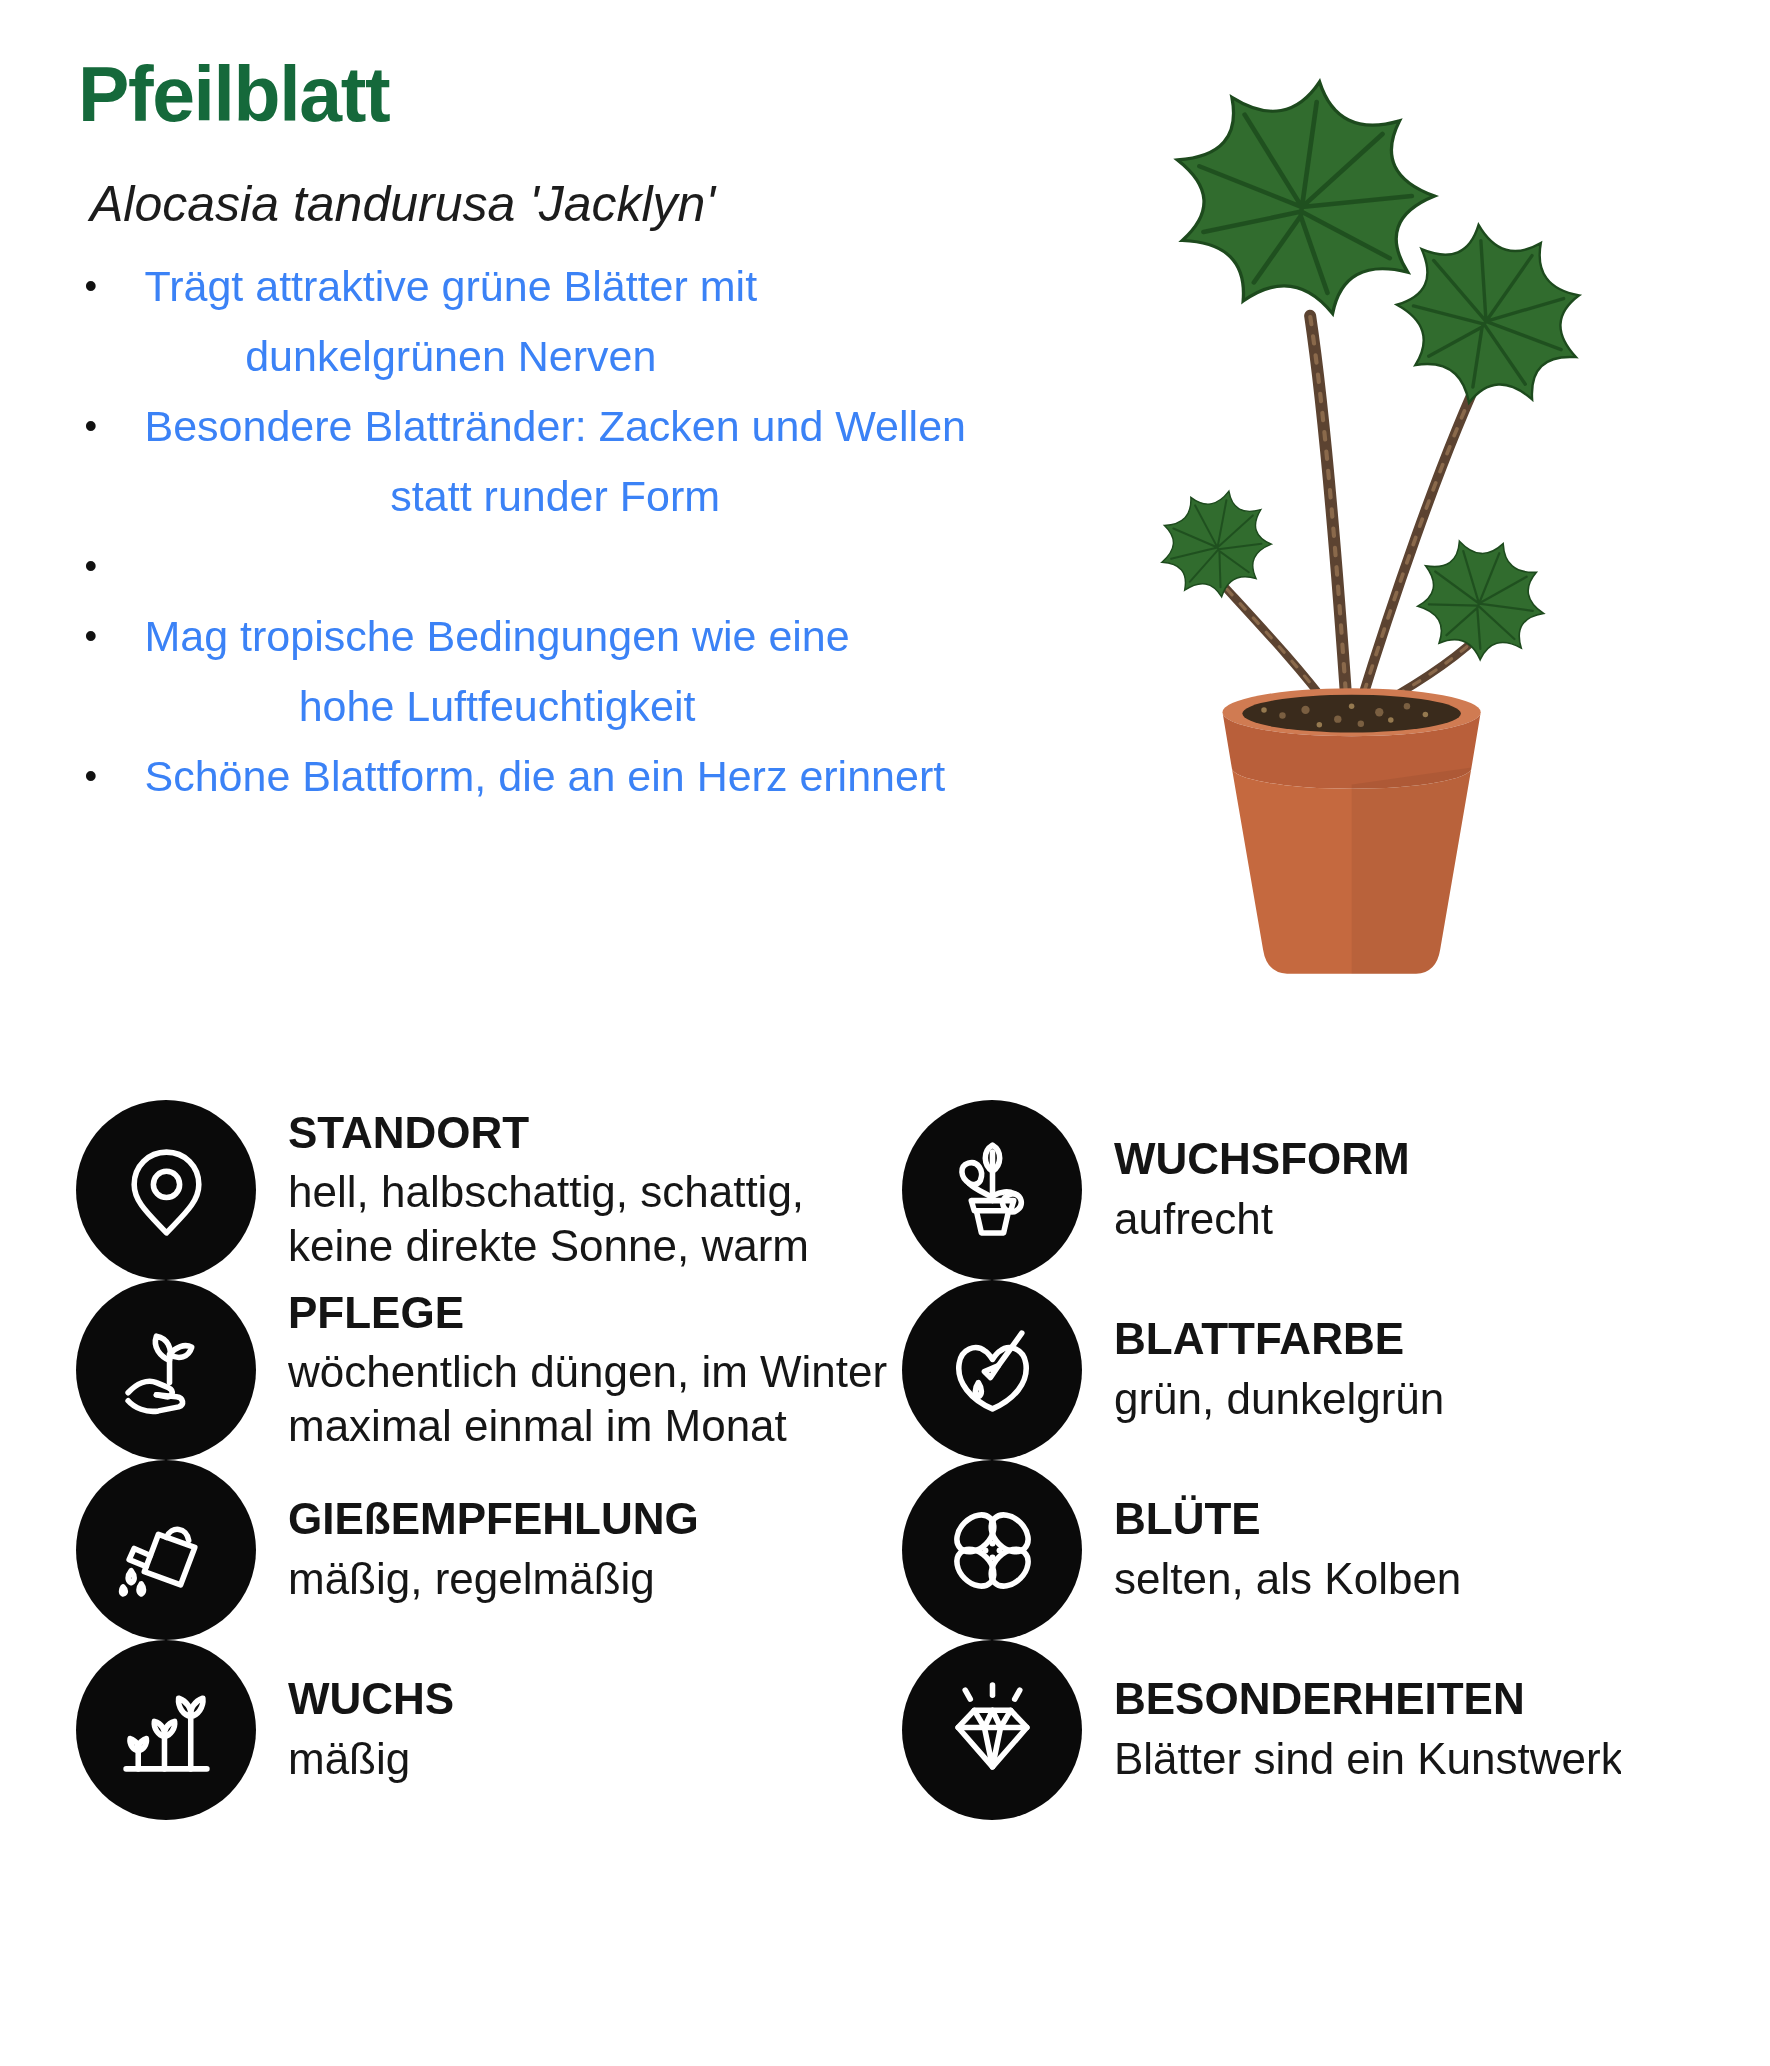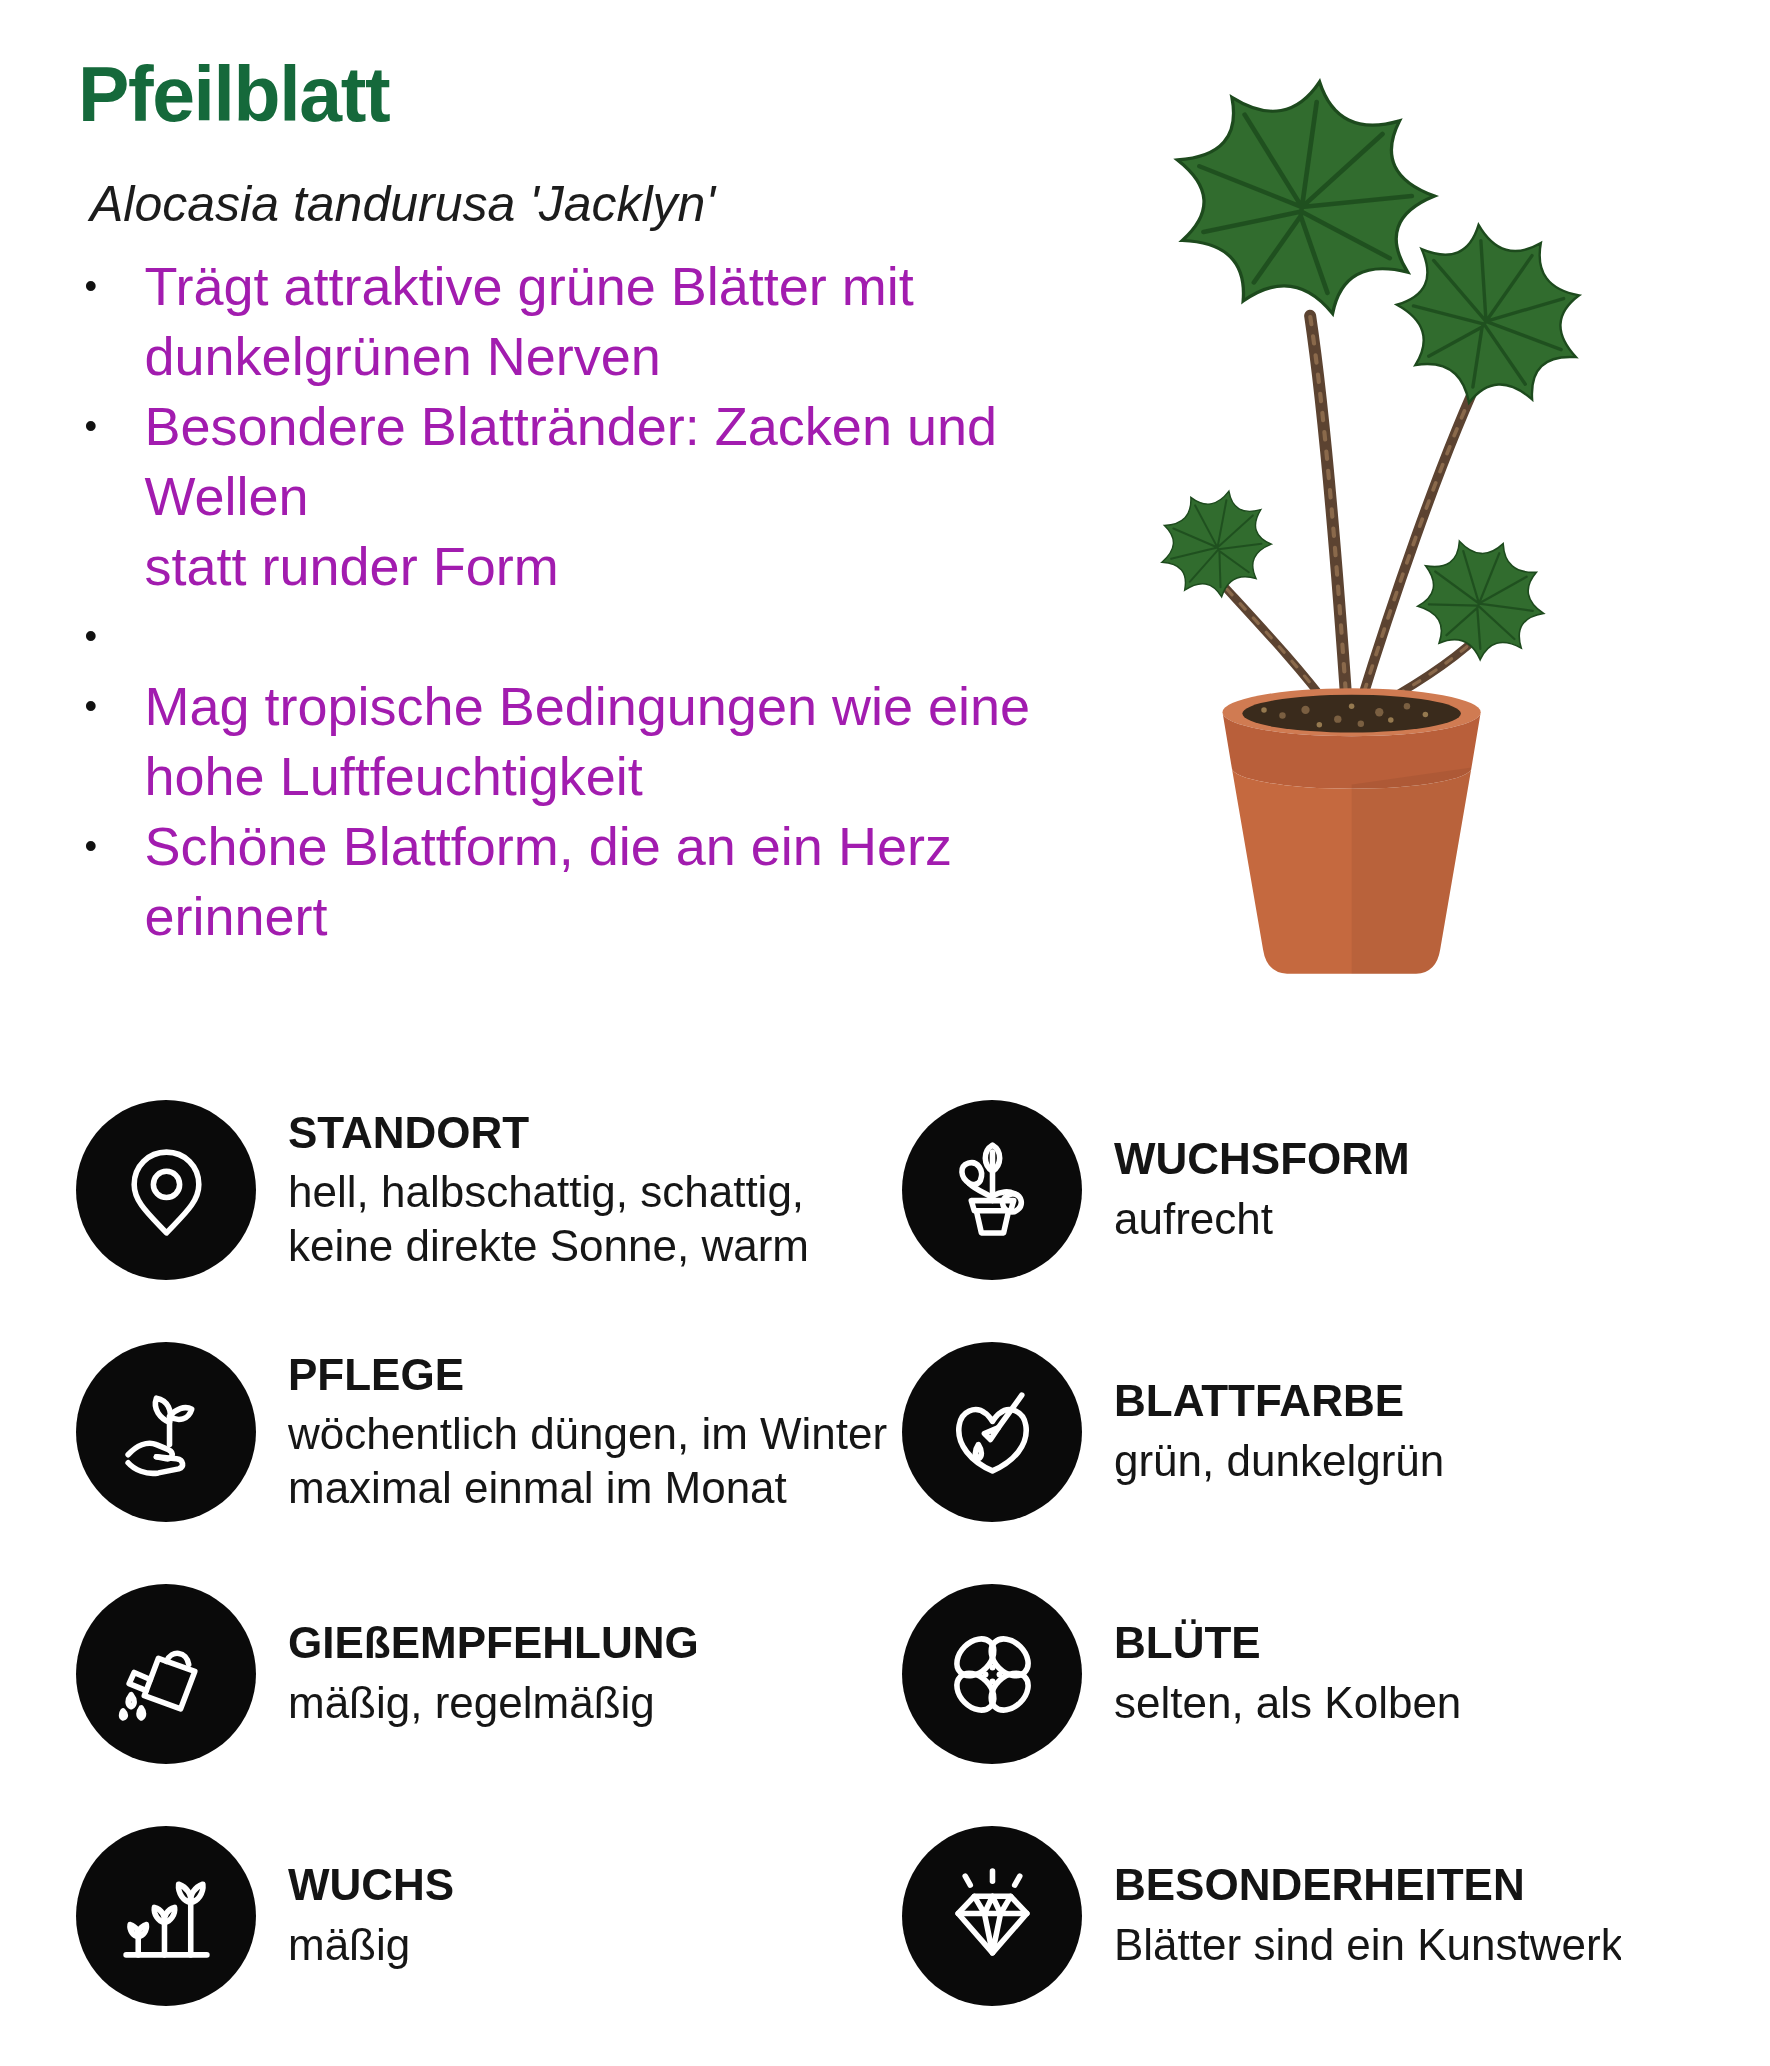--- a/index.html
+++ b/index.html
@@ -6,26 +6,26 @@
   .sheet{position:relative;width:1621px;height:2066px;background:#ffffff;overflow:hidden;
          font-family:"Liberation Sans",sans-serif;color:#181818;}
   
   .header{position:absolute;left:78px;top:54px;}
   .title{margin:0;font-size:77px;line-height:1.05;font-weight:700;letter-spacing:-1.4px;color:#15693b;}
   .subtitle{margin:40px 0 0 12px;font-size:50px;font-style:italic;color:#1c1c1c;}
   
   .bullets{position:absolute;left:78px;top:251px;width:1061px;list-style:none;margin:0;padding:0;}
   .bullets li{display:flex;align-items:flex-start;}
   .dot{flex:0 0 60px;padding-left:6.5px;font-size:36px;line-height:70px;color:#111;}
-  .btext{font-size:54px;line-height:70px;white-space:pre-line;color:#a21caf;}
+  .btext{font-size:43px;line-height:70px;white-space:pre-line;color:#3b82f6;text-align:center;}
   
   .plant{position:absolute;left:1121px;top:46px;width:535px;height:959px;}
   
   .features{position:absolute;left:76px;top:1100px;width:1633px;display:grid;
-            grid-template-columns:826px auto;row-gap:62px;}
+            grid-template-columns:826px auto;}
   .feature{display:flex;align-items:center;gap:32px;height:180px;}
   .icon-circle{flex:0 0 auto;width:180px;height:180px;border-radius:50%;background:#0a0a0a;
                display:flex;align-items:center;justify-content:center;}
   svg.icon{width:101px;height:101px;stroke:#ffffff;fill:none;stroke-width:5.5;
            stroke-linecap:round;stroke-linejoin:round;}
   .f-text{display:flex;flex-direction:column;}
   .f-head{font-size:44px;font-weight:700;color:#141414;}
   .f-desc{font-size:44px;line-height:1.22;margin-top:7.4px;white-space:pre-line;color:#161616;}
 </style>
 </head>

